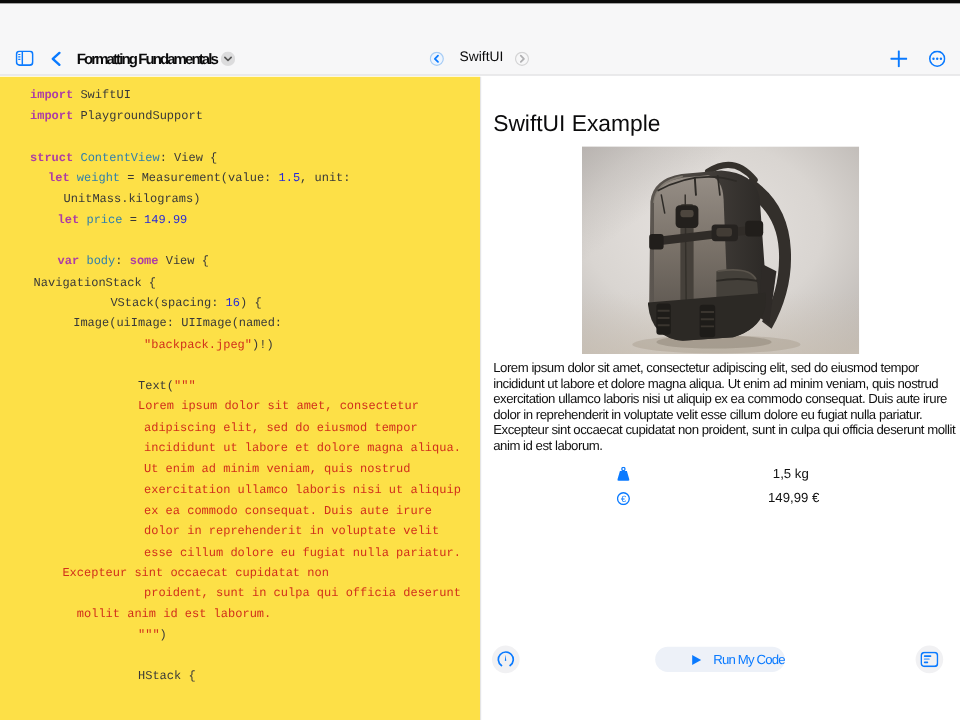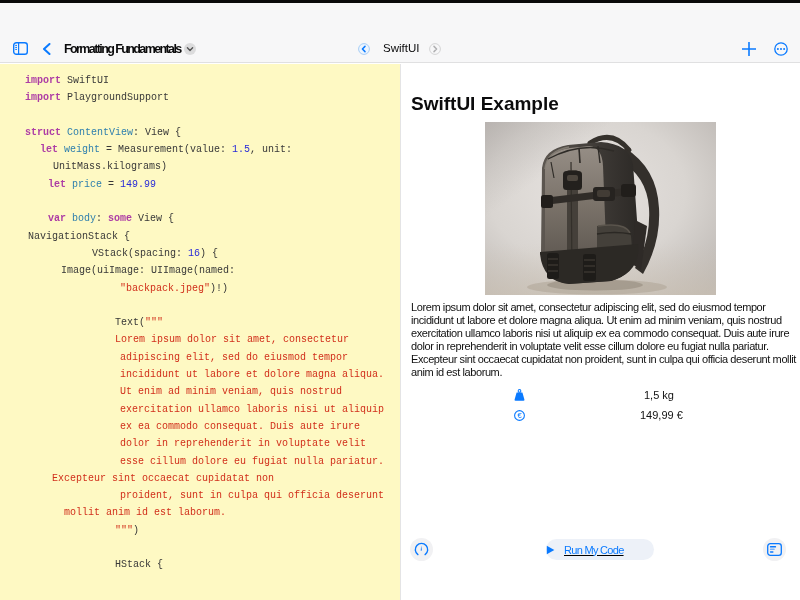--- a/index.html
+++ b/index.html
@@ -7,38 +7,38 @@
     font-family:"Liberation Sans", sans-serif; }
   #stage { position:relative; width:800px; height:600px; }
   .abs { position:absolute; }
 
   
   #topblack { left:0; top:0; width:800px; height:3px; background:#0a0a0a; }
   #toolbar { left:0; top:3px; width:800px; height:60px; background:#f7f7f8;
     border-bottom:1px solid #e0e0e1; }
 
   
-  #code { left:0; top:64px; width:400px; height:536px; background:#fef9c3;
+  #code { left:0; top:64px; width:400px; height:536px; background:#fde047;
     font-family:"Liberation Mono", monospace; font-size:10px; line-height:17.3px;
     color:#383838; padding-top:8px; }
   #code div { white-space:pre; height:17.3px; }
   #code .k { color:#ad3da5; font-weight:bold; }
   .d { color:#2e7fad; }
   .n { color:#272ad8; }
   .s { color:#d12f1b; }
   #divider { left:400px; top:64px; width:1px; height:536px; background:#e4e4e5; }
 
   
-  #rtitle { left:411px; top:93px; font-size:19px; font-weight:bold; color:#0b0b0c;
+  #rtitle { left:411px; top:93px; font-size:19px; font-weight:normal; color:#0b0b0c;
     letter-spacing:0; }
   #para { left:411px; top:300.5px; font-size:11px; line-height:13px; color:#111; letter-spacing:-0.4px; }
   .rowtxt { font-size:11px; color:#111; }
   .btnc { background:#f1f1f3; border-radius:50%; }
   #runpill { left:546px; top:539px; width:108px; height:21px; background:#edf1f8;
-    border-radius:10.5px; display:flex; align-items:center; justify-content:flex-start;text-decoration:underline; }
+    border-radius:10.5px; display:flex; align-items:center; justify-content:flex-end; }
   #runpill span { color:#0a7aff; font-size:11px; letter-spacing:-0.7px; margin-left:9px; }
 </style>
 </head>
 <body>
 <div id="stage">
   <div class="abs" id="topblack"></div>
   <div class="abs" id="toolbar"></div>
 
   <svg class="abs" style="left:13px;top:42px" width="15" height="13" viewBox="0 0 15 13">
     <rect x="0.7" y="0.7" width="13.6" height="11.6" rx="2.6" fill="none" stroke="#0a7aff" stroke-width="1.4"></rect>

